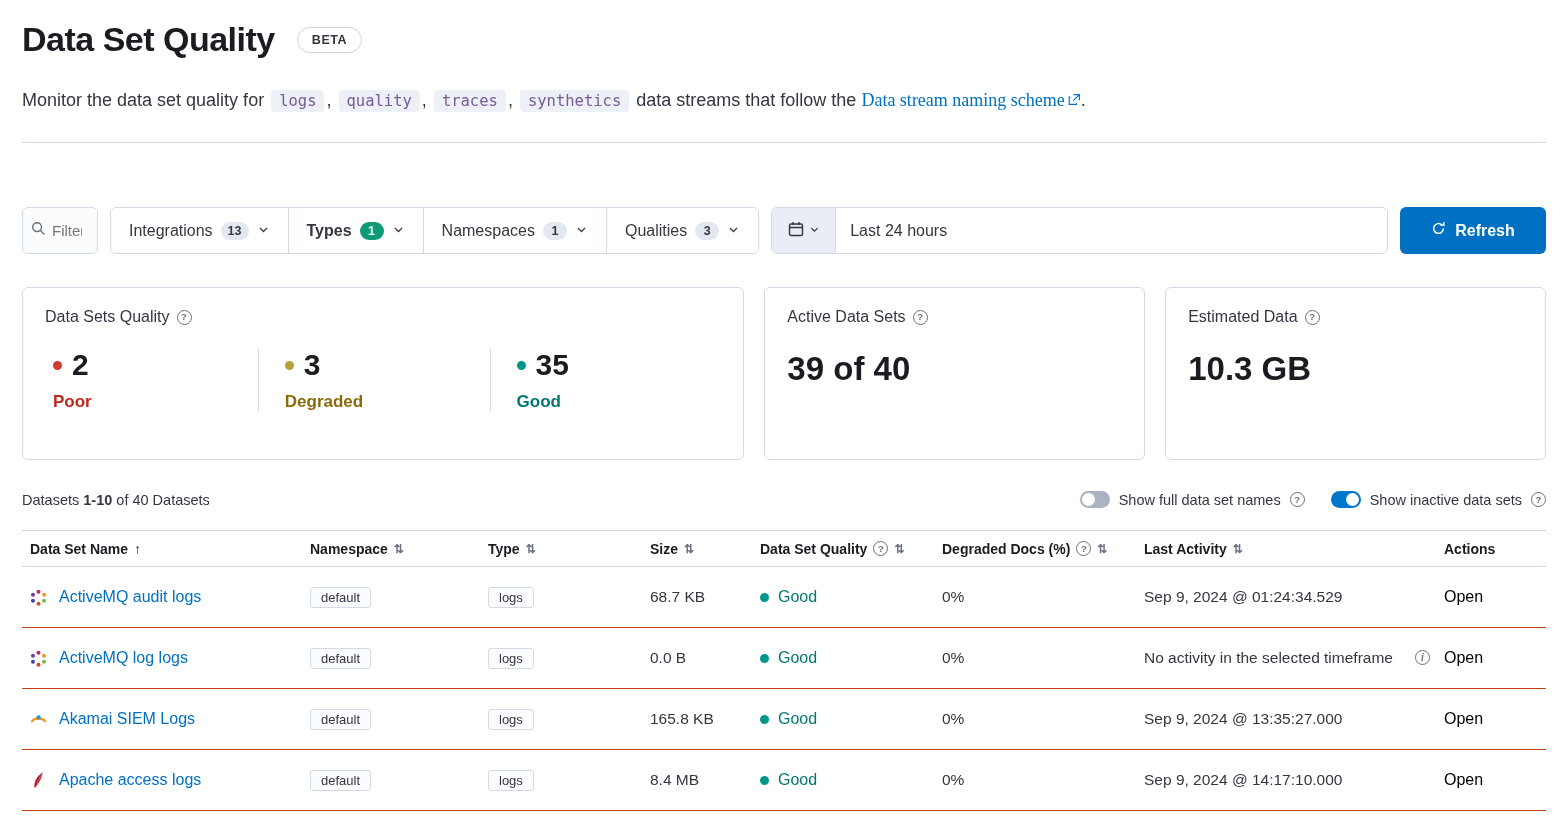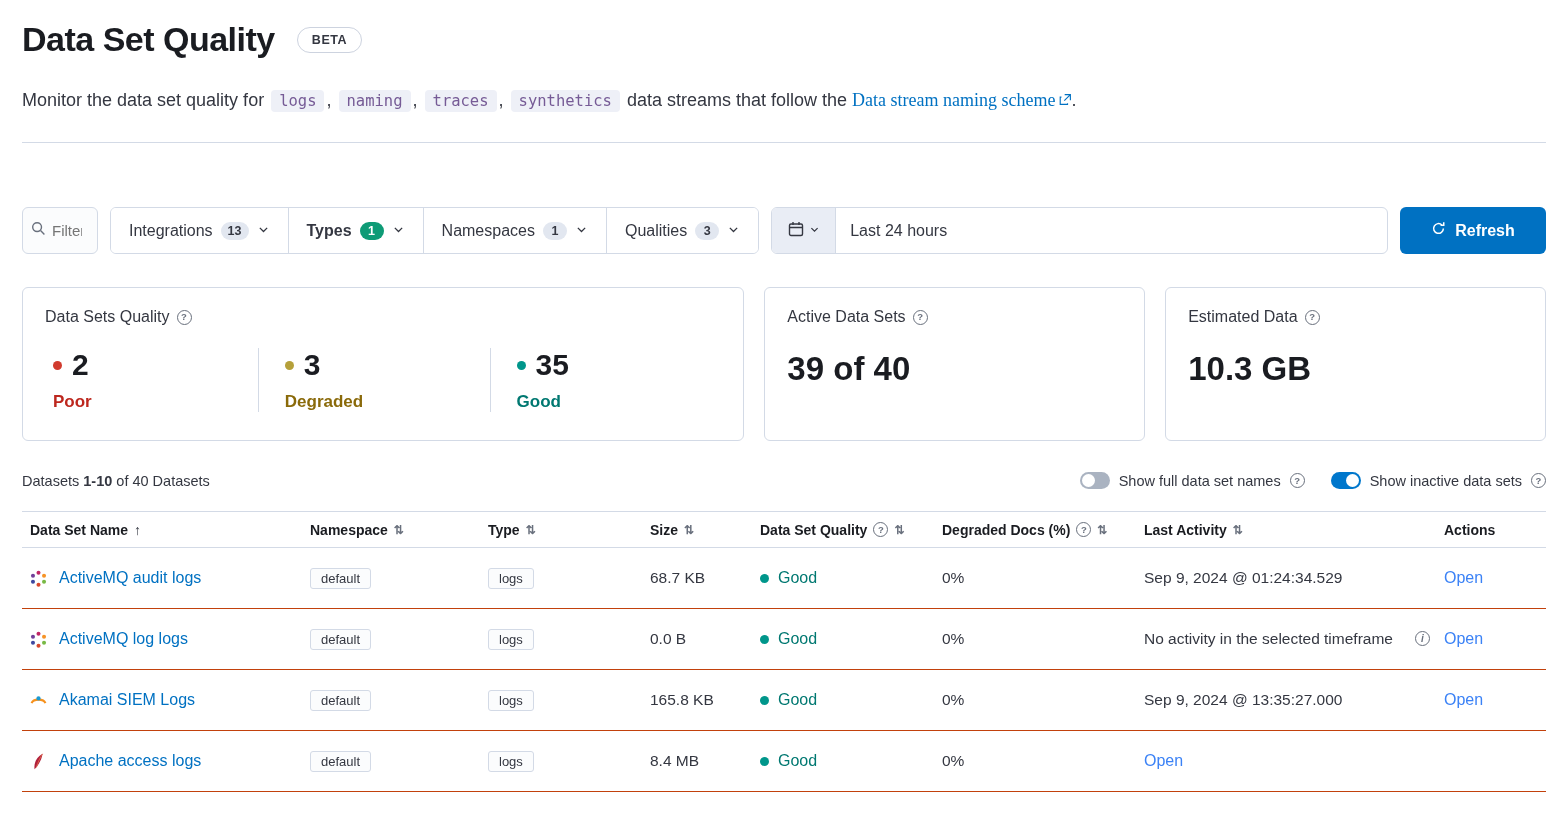--- a/index.html
+++ b/index.html
@@ -67,21 +67,21 @@
   .refresh-btn {
     width:146px; background:#0071c2; color:#fff; border:none; border-radius:6px;
     font-family:"Liberation Sans", sans-serif; font-size:16px; font-weight:600;
     display:flex; align-items:center; justify-content:center; gap:9px; cursor:pointer;
   }
 
   
   .cards { display:flex; gap:20px; margin-top:33px; }
   .card {
     border:1px solid #d3dae6; border-radius:6px; background:#fff;
-    padding:20px 22px; height:154px;
+    padding:20px 22px; height:173px;
   }
   .card-quality { flex:2.02; }
   .card-small { flex:1; }
   .card-title { font-size:16px; color:#343741; display:flex; align-items:center; gap:7px; }
   .q-icon {
     display:inline-flex; align-items:center; justify-content:center;
     width:15px; height:15px; border:1.2px solid #69707d; border-radius:50%;
     font-size:9.5px; line-height:1; color:#69707d; font-weight:700;
   }
   .stats-row { display:flex; margin-top:22px; }
@@ -128,37 +128,37 @@
   }
   .quality-cell { gap:9px; }
   .quality-good { color:#007871; font-size:16px; }
   .activity-text { line-height:1.55; max-width:272px; }
   .info-icon {
     display:inline-flex; align-items:center; justify-content:center;
     width:15px; height:15px; border:1.2px solid #69707d; border-radius:50%;
     font-size:10px; color:#69707d; font-style:italic; font-weight:700;
     margin-left:auto; margin-right:14px;
   }
-  .open-link { color:#3b82f6; text-decoration:none; font-size:16px; }
+  .open-link { color:#000000; text-decoration:none; font-size:16px; }
   .row-icon { width:17px; height:17px; flex:none; display:inline-flex; }
 </style>
 </head>
 <body>
 
 <div class="page">
 
   <div class="title-row">
     <h1 class="page-title">Data Set Quality</h1>
     <span class="beta-badge">BETA</span>
   </div>
 
   <p class="description">
     <span>Monitor the data set quality for</span>
     <span class="code-badge">logs</span><span>,</span>
-    <span class="code-badge">naming</span><span>,</span>
+    <span class="code-badge">quality</span><span>,</span>
     <span class="code-badge">traces</span><span>,</span>
     <span class="code-badge">synthetics</span>
     <span>data streams that follow the</span>
     <a href="#" class="text-link"><span>Data stream naming scheme</span><span class="ext-icon"><svg width="13" height="13" viewBox="0 0 16 16">
             <path d="M3 5h-1.5v9h9V12.5" fill="none" stroke="#0071c2" stroke-width="1.4"></path>
             <path d="M7 2h7v7M14 2L6.5 9.5" fill="none" stroke="#0071c2" stroke-width="1.4"></path>
           </svg></span></a><span>.</span>
   </p>
 
   <hr class="header-divider">
@@ -444,18 +444,19 @@
       </div>
     <div class="cell">
         <span class="pill-badge">logs</span>
       </div>
     <div class="cell">8.4 MB</div>
     <div class="cell quality-cell">
         <span class="dot dot-good"></span>
         <span class="quality-good">Good</span>
       </div>
     <div class="cell">0%</div>
+    <div class="cell">Sep 9, 2024 @ 14:17:10.000</div>
     <div class="cell">
         <a href="#" class="open-link">Open</a>
       </div>
   </div>
 
 </div>
 
 </body></html>

